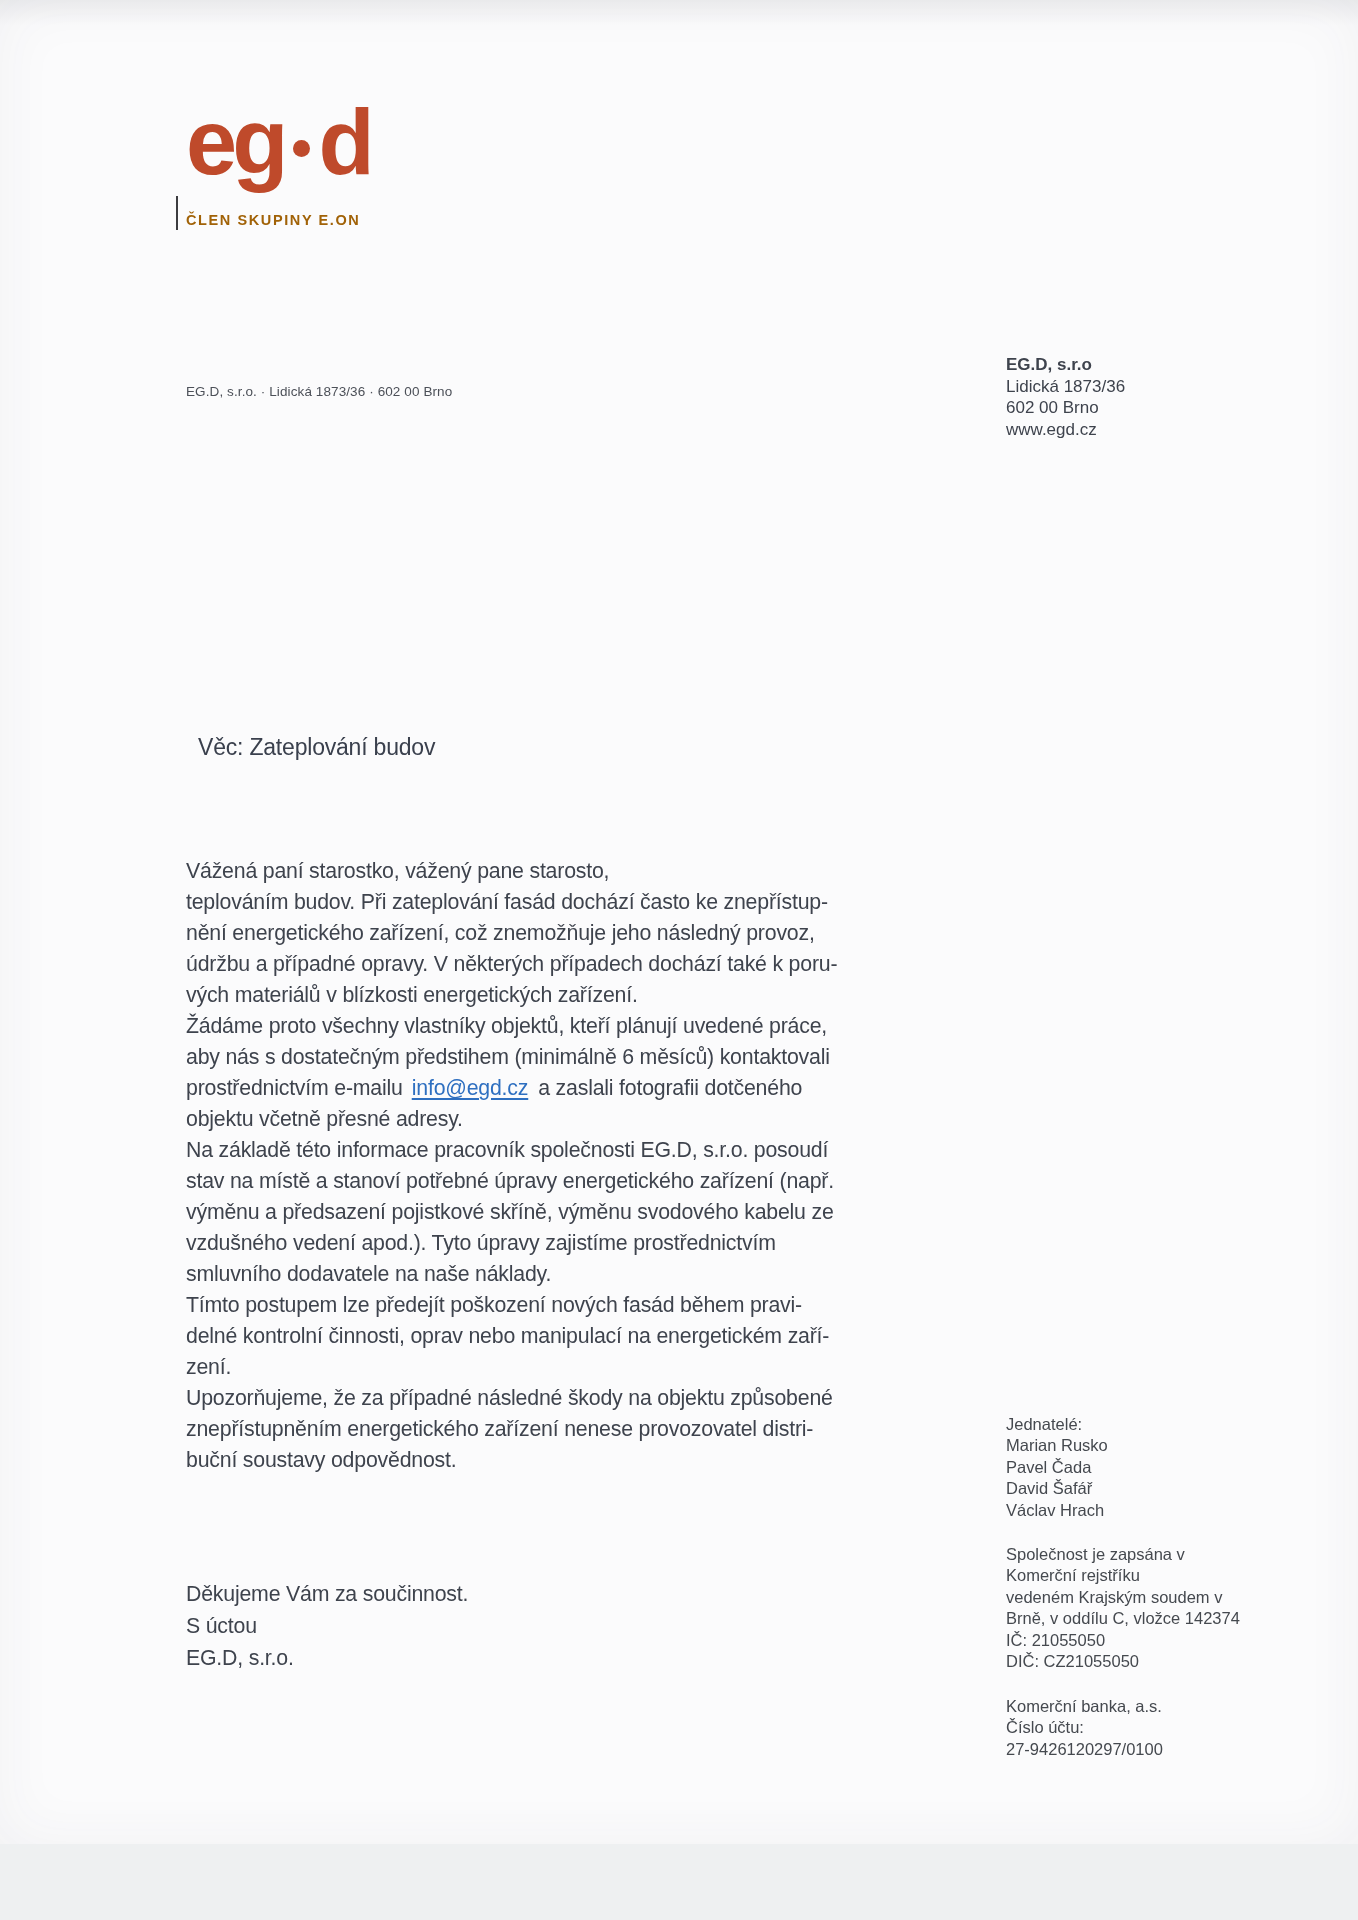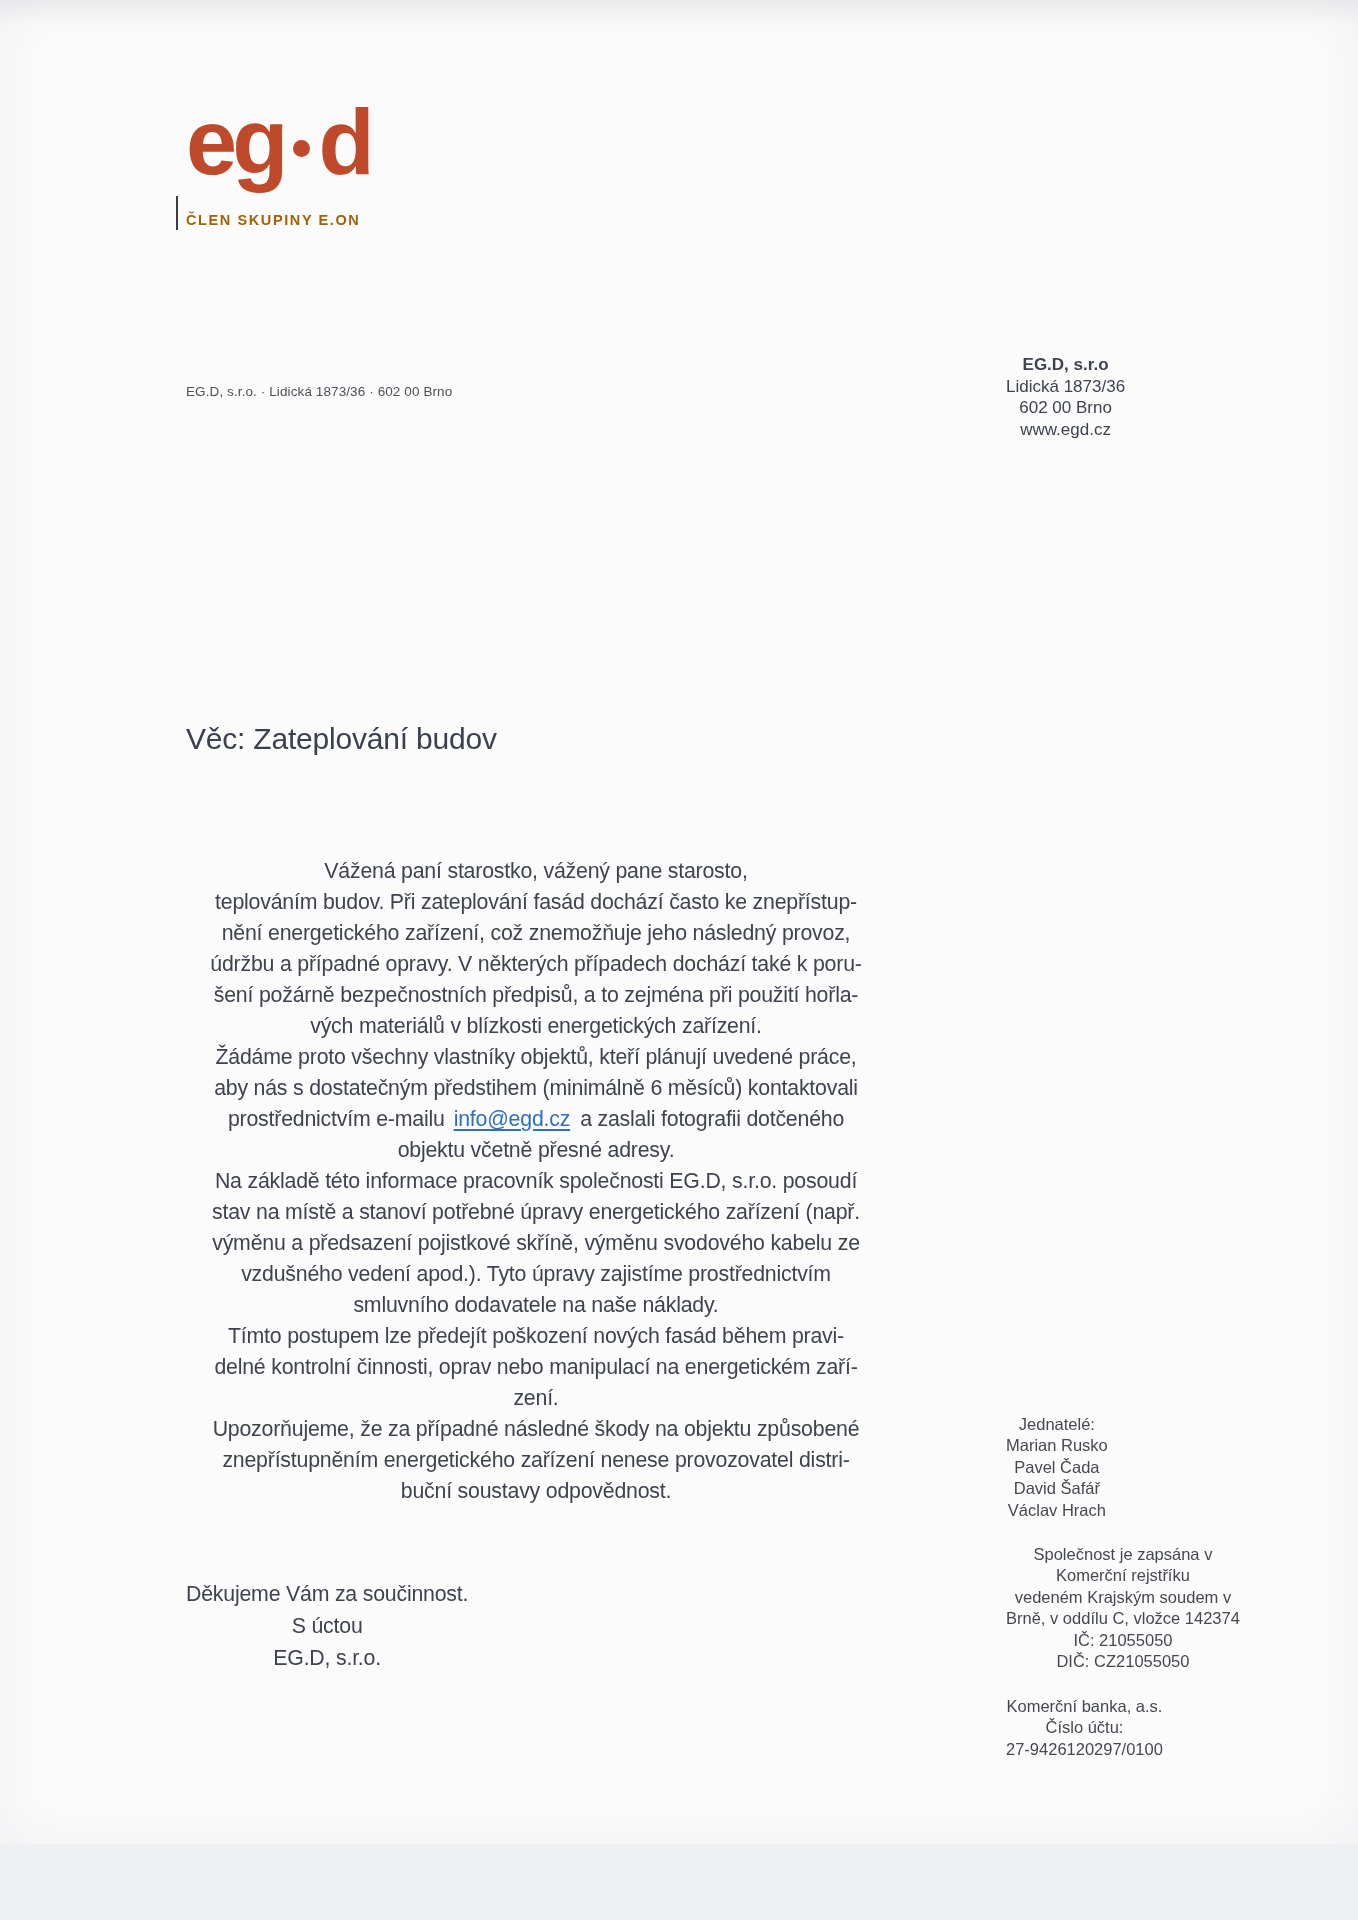--- a/index.html
+++ b/index.html
@@ -10,21 +10,20 @@
   }
   .page {
     position: relative;
     width: 1358px;
     height: 1844px;
     margin: 0 auto;
     background: #fbfbfc;
     box-shadow: inset 0 0 60px rgba(60,65,70,0.05);
     overflow: hidden;
     color: #3e434d;
-    text-align: center;
   }
 
   
   .logo {
     position: absolute;
     left: 186px;
     top: 96px;
     font-size: 92px;
     font-weight: 700;
     letter-spacing: -5px;
@@ -81,22 +80,22 @@
     line-height: 21.5px;
     color: #3e434d;
   }
   .address-company { font-weight: 700; }
 
   
   .subject {
     position: absolute;
     left: 186px;
     top: 722px;
-    margin: 0;
-    font-size: 30px;
+    margin: 12px;
+    font-size: 23px;
     font-weight: 400;
     color: #3a404d;
     letter-spacing: -0.2px;
   }
 
   
   .body {
     position: absolute;
     left: 186px;
     top: 856px;
@@ -182,21 +181,20 @@
 
       <div class="body-line"><span>Vážená paní starostko, vážený pane starosto,</span></div>
 
 
       <div class="body-line"><span>teplováním budov. Při zateplování fasád dochází často ke znepřístup-</span></div>
 
       <div class="body-line"><span>nění energetického zařízení, což znemožňuje jeho následný provoz,</span></div>
 
       <div class="body-line"><span>údržbu a případné opravy. V některých případech dochází také k poru-</span></div>
 
-      <div class="body-line"><span>šení požárně bezpečnostních předpisů, a to zejména při použití hořla-</span></div>
 
       <div class="body-line"><span>vých materiálů v blízkosti energetických zařízení.</span></div>
 
       <div class="body-line"><span>Žádáme proto všechny vlastníky objektů, kteří plánují uvedené práce,</span></div>
 
       <div class="body-line"><span>aby nás s dostatečným předstihem (minimálně 6 měsíců) kontaktovali</span></div>
 
       <div class="body-line"><span>prostřednictvím e-mailu</span><a class="email-link" href="#">info@egd.cz</a><span>a zaslali fotografii dotčeného</span></div>
 
       <div class="body-line"><span>objektu včetně přesné adresy.</span></div>

